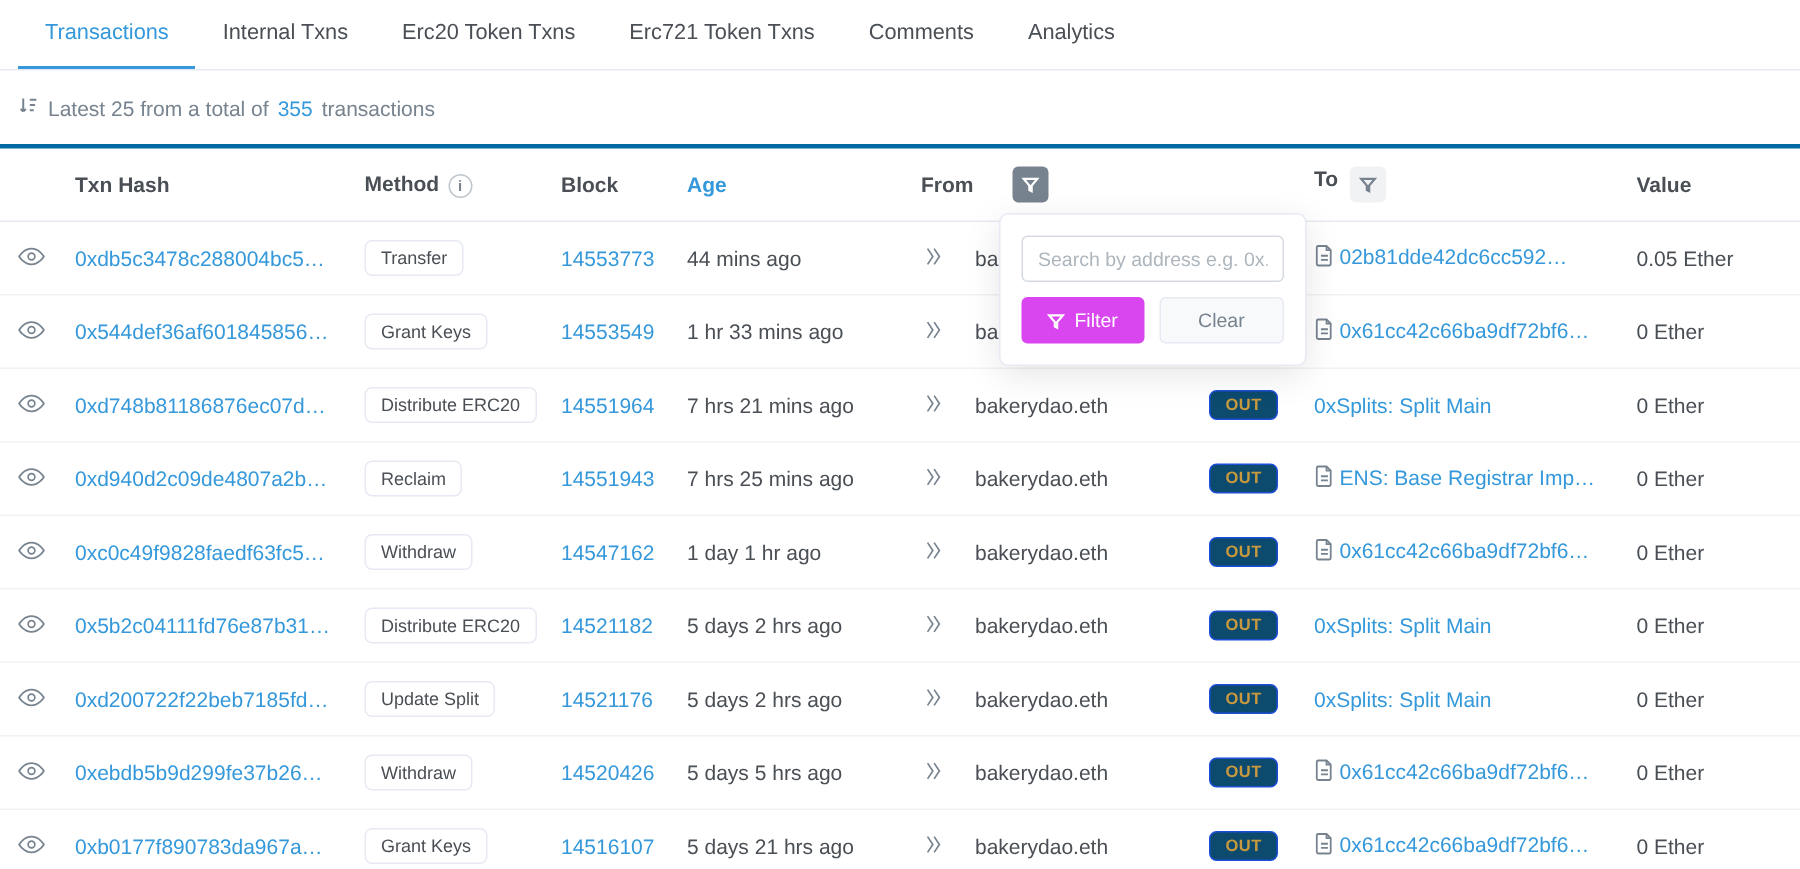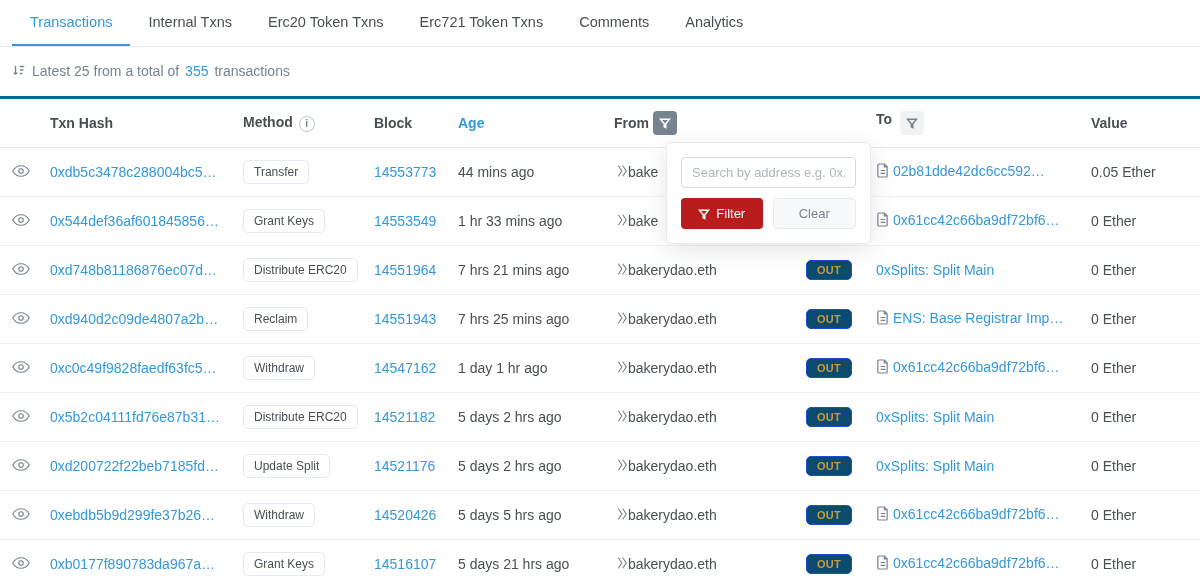--- a/index.html
+++ b/index.html
@@ -1,51 +1,51 @@
 <!DOCTYPE html>
 <html><head>
 <meta charset="utf-8">
 <style>
 * { box-sizing: border-box; margin: 0; padding: 0; }
 body { font-family: -apple-system, BlinkMacSystemFont, "Segoe UI", Helvetica, Arial, sans-serif; font-size: 14px; color: #4a4f55; background: #fff; width: 1200px; }
 .tabs { display: flex; border-bottom: 1px solid #e7eaf3; padding: 0 12px; gap: 0; }
 .tab { padding: 14px 18px; color: #4a4f55; cursor: pointer; font-size: 14.5px; border-bottom: 2px solid transparent; }
 .tab.active { color: #3498db; border-bottom: 2px solid #3498db; font-weight: 500; }
-.summary { padding: 16px 12px; color: #77838f; font-size: 14px; display: flex; gap: 6px; }
+.summary { padding: 16px 12px; color: #77838f; font-size: 14px; display: flex; align-items: center; gap: 6px; }
 .summary .count { color: #3498db; }
 .sort-icon { display: inline-block; }
 .table-wrap { position: relative; }
 .table-header { display: flex; align-items: center; padding: 12px 12px; border-top: 3px solid #0369a1; border-bottom: 1px solid #e7eaf3; font-weight: 600; color: #4a4f55; font-size: 14px; }
 .row { display: flex; align-items: center; padding: 12px 12px; border-bottom: 1px solid #f1f2f4; font-size: 14px; }
 .col-eye { width: 38px; flex-shrink: 0; }
 .col-hash { width: 193px; flex-shrink: 0; }
 .col-method { width: 131px; flex-shrink: 0; }
 .col-block { width: 84px; flex-shrink: 0; }
 .col-age { width: 156px; flex-shrink: 0; }
-.col-from { width: 192px; flex-shrink: 0; display: flex; align-items: center; gap: 0; }
+.col-from { width: 192px; flex-shrink: 0; display: flex; align-items: center; gap: 22px; }
 .col-dir { width: 70px; flex-shrink: 0; }
 .col-to { width: 215px; flex-shrink: 0; display: flex; align-items: flex-start; gap: 4px; }
 .col-value { flex: 1; }
 .link { color: #3498db; cursor: pointer; white-space: nowrap; overflow: hidden; text-overflow: ellipsis; }
 .method-badge { display: inline-block; padding: 4px 10px; border: 1px solid #e7eaf3; border-radius: 5px; background: #fff; font-size: 12px; color: #4a4f55; white-space: nowrap; }
 .dir-badge { display: inline-block; padding: 3px 10px; border-radius: 5px; font-size: 11px; font-weight: 600; letter-spacing: 0.3px; }
 .dir-badge.out { background: #0c4a6e; color: #c99a3d; border: 1px solid #1d4ed8; }
 .eye-icon { color: #77838f; cursor: pointer; }
 .filter-toggle { display: inline-flex; align-items: center; justify-content: center; width: 24px; height: 24px; border-radius: 4px; margin-left: 4px; cursor: pointer; }
 .filter-toggle.active { background: #77838f; color: #fff; }
 .filter-toggle.inactive { background: #f1f2f4; color: #77838f; }
 .info-circle { display: inline-flex; align-items: center; justify-content: center; width: 16px; height: 16px; border: 1px solid #c0c6cc; border-radius: 50%; font-size: 10px; color: #77838f; margin-left: 2px; }
 .age-head { color: #3498db; cursor: pointer; }
 .from-icon, .to-icon { color: #77838f; flex-shrink: 0; }
 .doc-icon { color: #77838f; flex-shrink: 0; }
 .popover { position: absolute; background: #fff; border: 1px solid #e7eaf3; border-radius: 6px; box-shadow: 0 6px 24px rgba(0,0,0,0.1); padding: 14px; width: 205px; top: 46px; left: 666px; z-index: 10; }
 .popover input { width: 100%; padding: 7px 10px; border: 1px solid #d5dae2; border-radius: 4px; font-size: 13px; color: #4a4f55; margin-bottom: 10px; }
 .popover input::placeholder { color: #adb5bd; }
 .pop-actions { display: flex; gap: 10px; }
-.btn-filter { flex: 1; display: flex; align-items: center; justify-content: center; gap: 6px; background: #b91c1c; color: #fff; border: none; border-radius: 4px; padding: 7px 0; font-size: 13px; cursor: pointer; }
+.btn-filter { flex: 1; display: flex; align-items: center; justify-content: center; gap: 6px; background: #d946ef; color: #fff; border: none; border-radius: 4px; padding: 7px 0; font-size: 13px; cursor: pointer; }
 .btn-clear { flex: 1; background: #f8f9fa; color: #77838f; border: 1px solid #e7eaf3; border-radius: 4px; padding: 7px 0; font-size: 13px; cursor: pointer; }
 .hash-trunc { max-width: 180px; overflow: hidden; text-overflow: ellipsis; white-space: nowrap; }
 .to-link { max-width: 190px; overflow: hidden; text-overflow: ellipsis; white-space: nowrap; }
 .from-text { color: #4a4f55; }
 </style>
 </head>
 <body>
 
 <div class="tabs" id="tabs-bar">
     <div class="tab active">Transactions</div>

